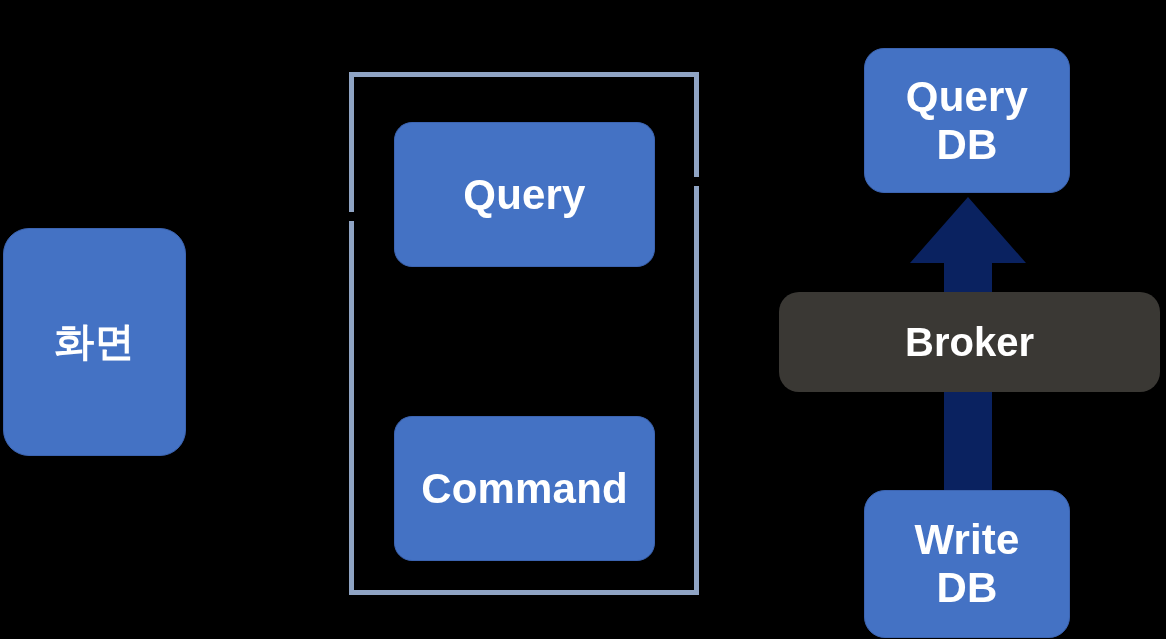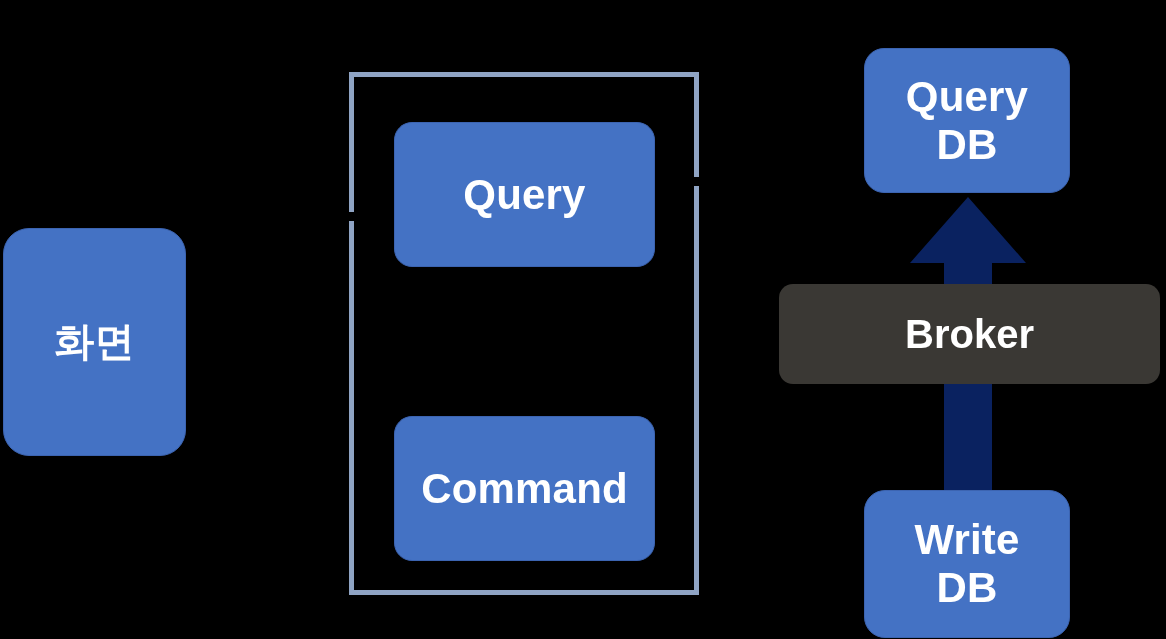--- a/index.html
+++ b/index.html
@@ -102,25 +102,25 @@
     background: #000000;
     z-index: 3;
   }
   #notch-left  { left: 347px; top: 212px; width: 9px; height: 9px; }
   #notch-right { left: 692px; top: 177px; width: 9px; height: 9px; }
 
   
   #broker-bar {
     position: absolute;
     left: 779px;
-    top: 284px;
+    top: 292px;
     width: 381px;
     height: 100px;
     background: #3A3834;
-    border-radius: 14px;
+    border-radius: 20px;
     color: #FFFFFF;
     display: flex;
     align-items: center;
     justify-content: center;
     font-size: 40px;
     font-weight: bold;
     z-index: 5;
   }
 
   

